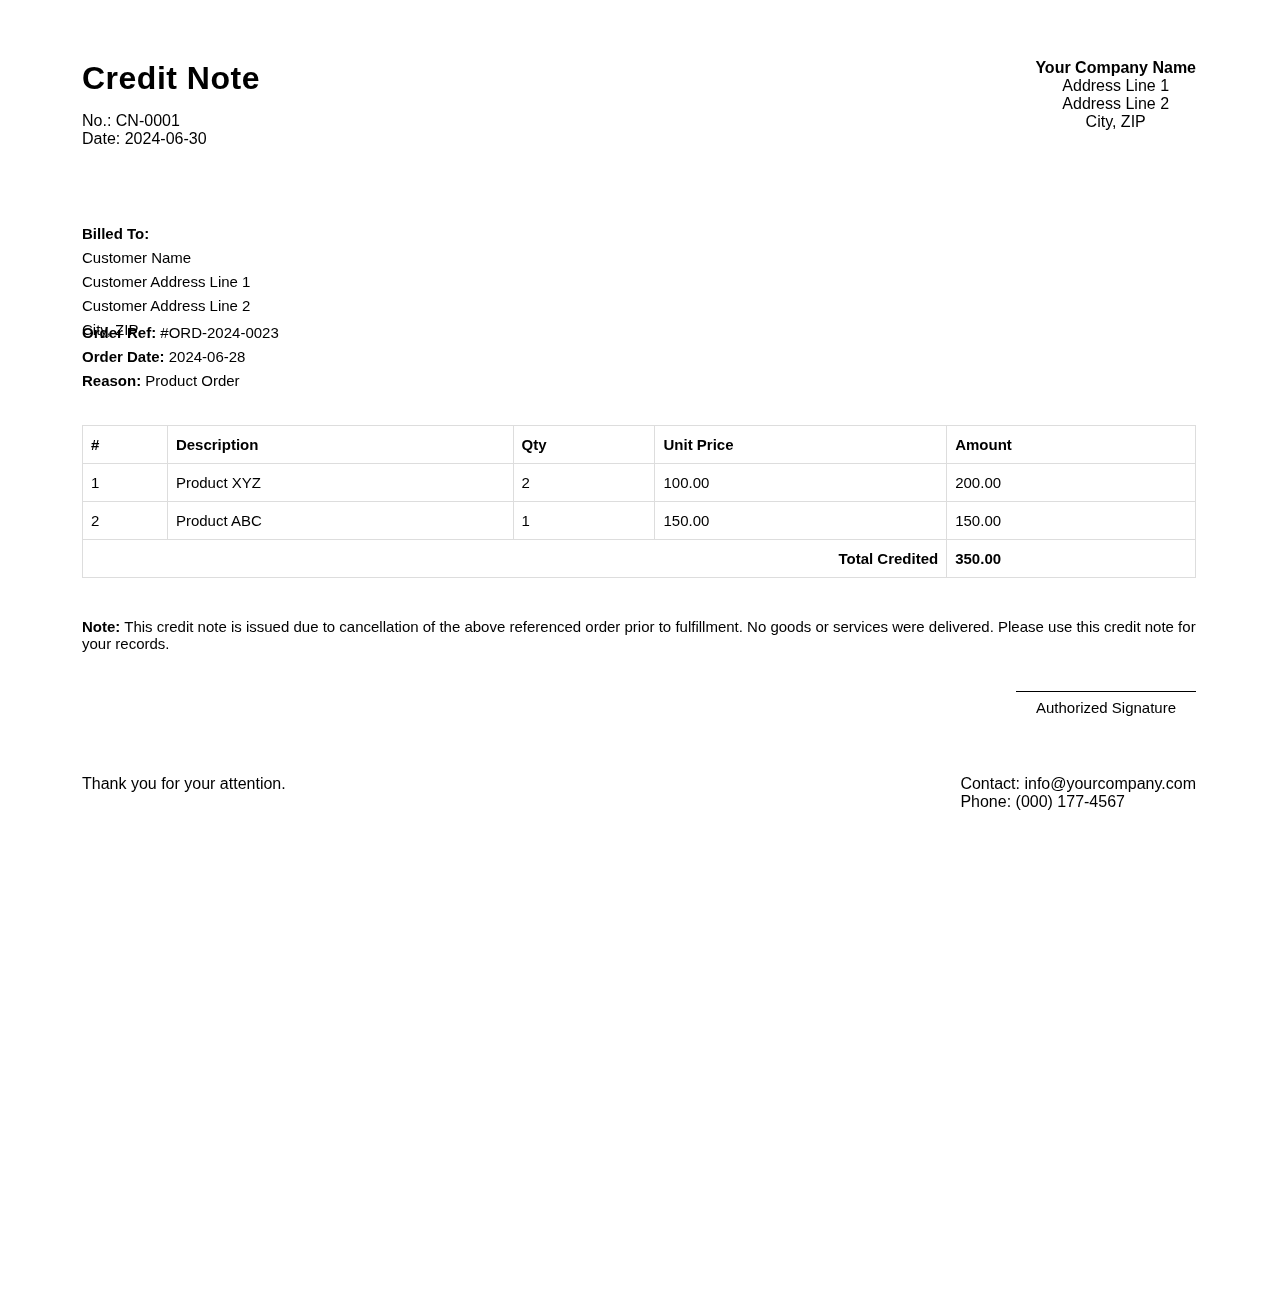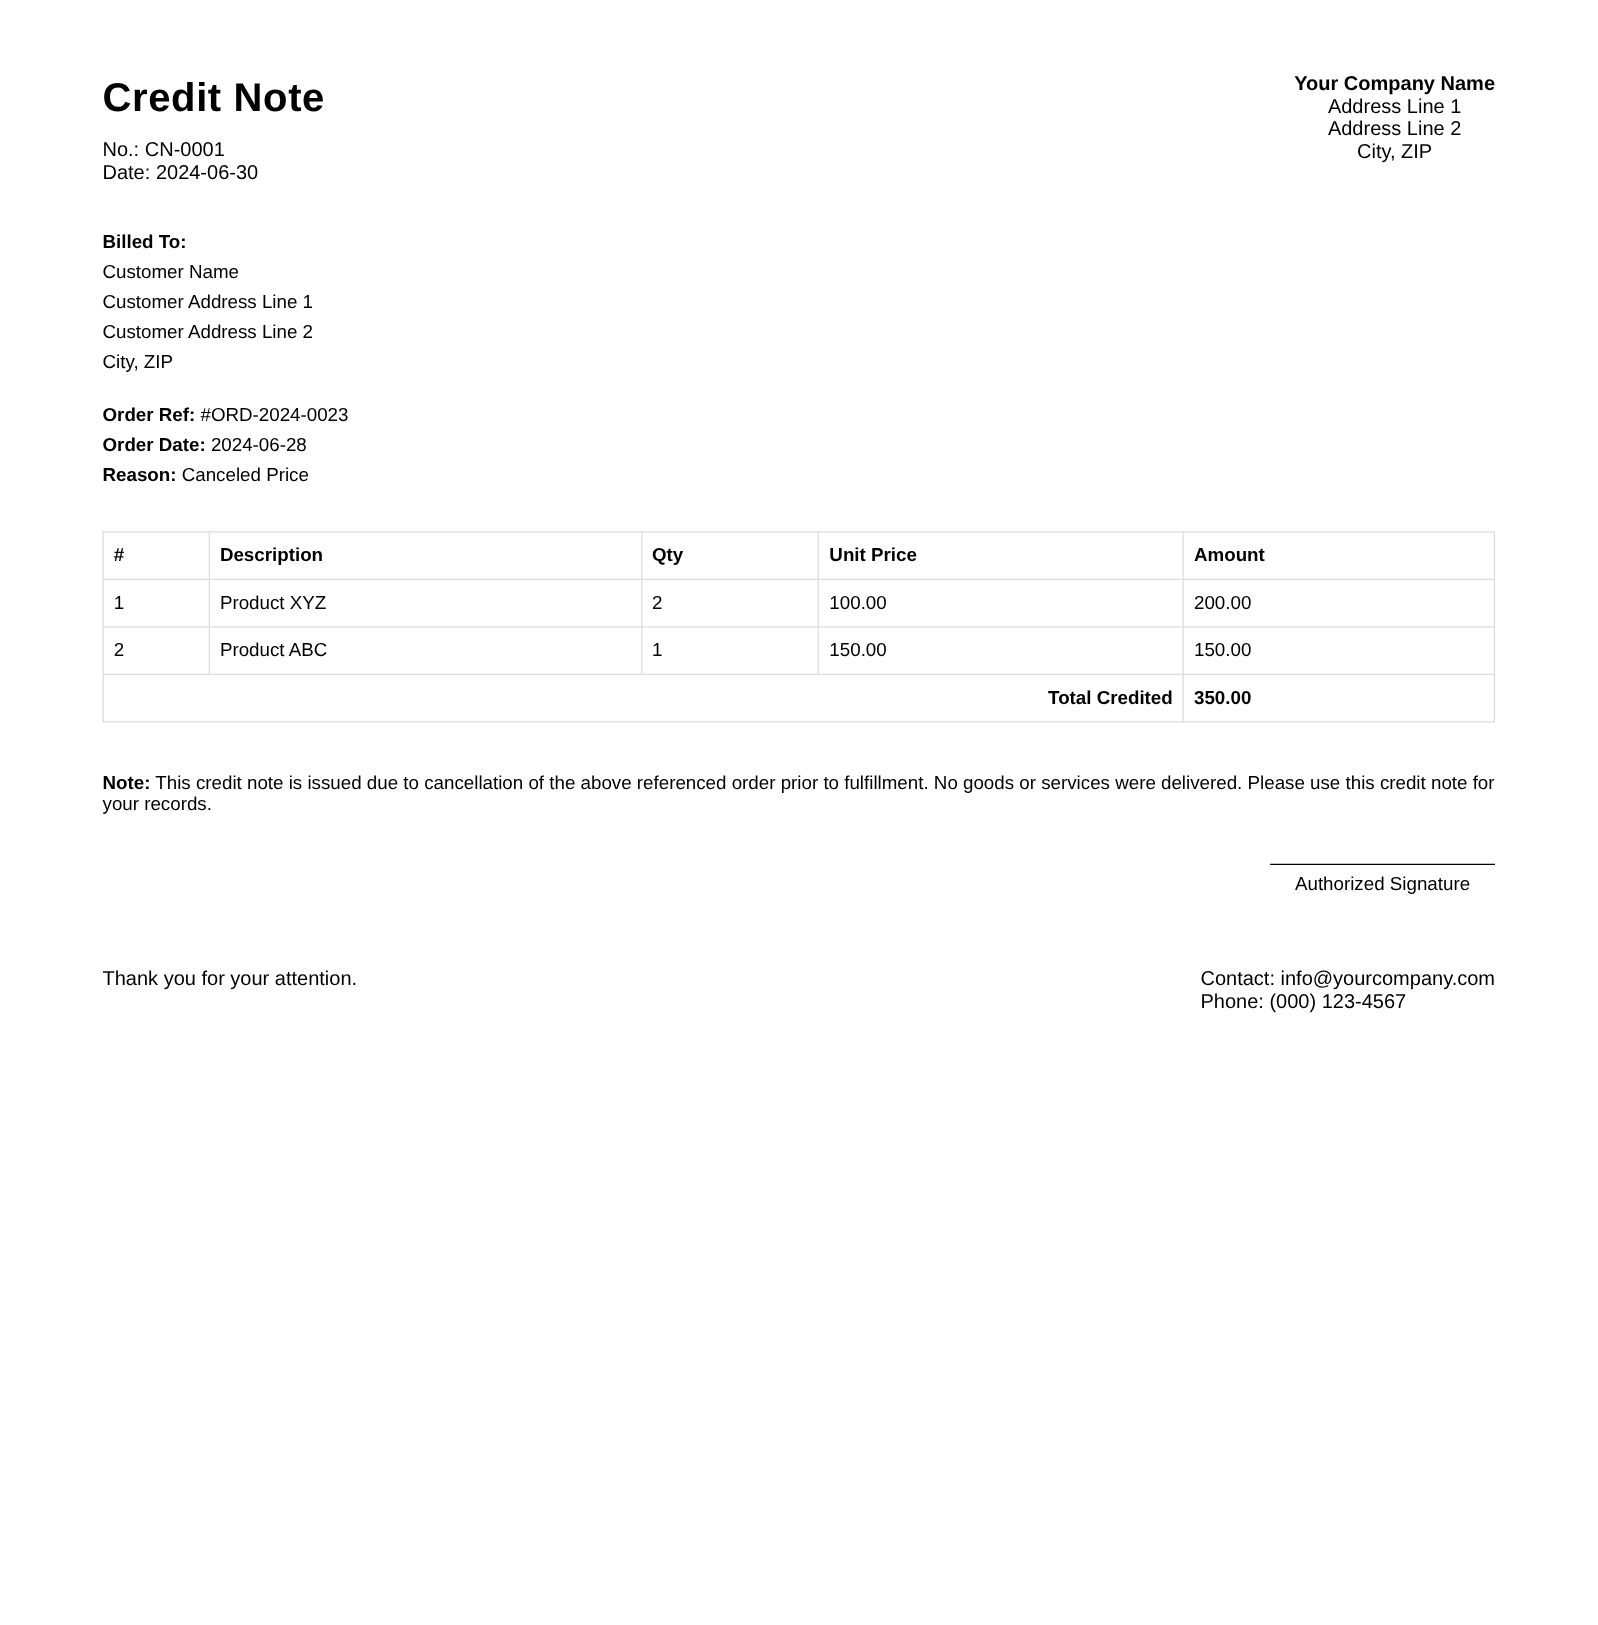--- a/index.html
+++ b/index.html
@@ -54,21 +54,21 @@
     .company .name {
       font-weight: bold;
     }
     .billed {
       position: absolute;
       left: 0;
       top: 182px;
       font-size: 15px;
       line-height: 24px;
     }
-    .billed .label { font-weight: bold; }
+    .billed .label { font-weight: bold; margin-top: 40px; }
     .order-info {
       position: absolute;
       left: 0;
       top: 321px;
       font-size: 15px;
       line-height: 24px;
     }
     .order-info b { font-weight: bold; }
     table.items {
       position: absolute;
@@ -164,21 +164,21 @@
     <div>
       <b>Order Ref:</b>
       <span>#ORD-2024-0023</span>
     </div>
     <div>
       <b>Order Date:</b>
       <span>2024-06-28</span>
     </div>
     <div>
       <b>Reason:</b>
-      <span>Canceled Price</span>
+      <span>Product Order</span>
     </div>
   </div>
 
   <table class="items">
     <colgroup>
       <col style="width:85px">
       <col style="width:346px">
       <col style="width:142px">
       <col style="width:292px">
       <col style="width:249px">
@@ -223,17 +223,17 @@
 
   <div class="footer-left">Thank you for your attention.</div>
 
   <div class="footer-right">
     <div>
       <span>Contact:</span>
       <span>info@yourcompany.com</span>
     </div>
     <div>
       <span>Phone:</span>
-      <span>(000) 123-4567</span>
+      <span>(000) 177-4567</span>
     </div>
   </div>
 
 </div>
 
 </body></html>

